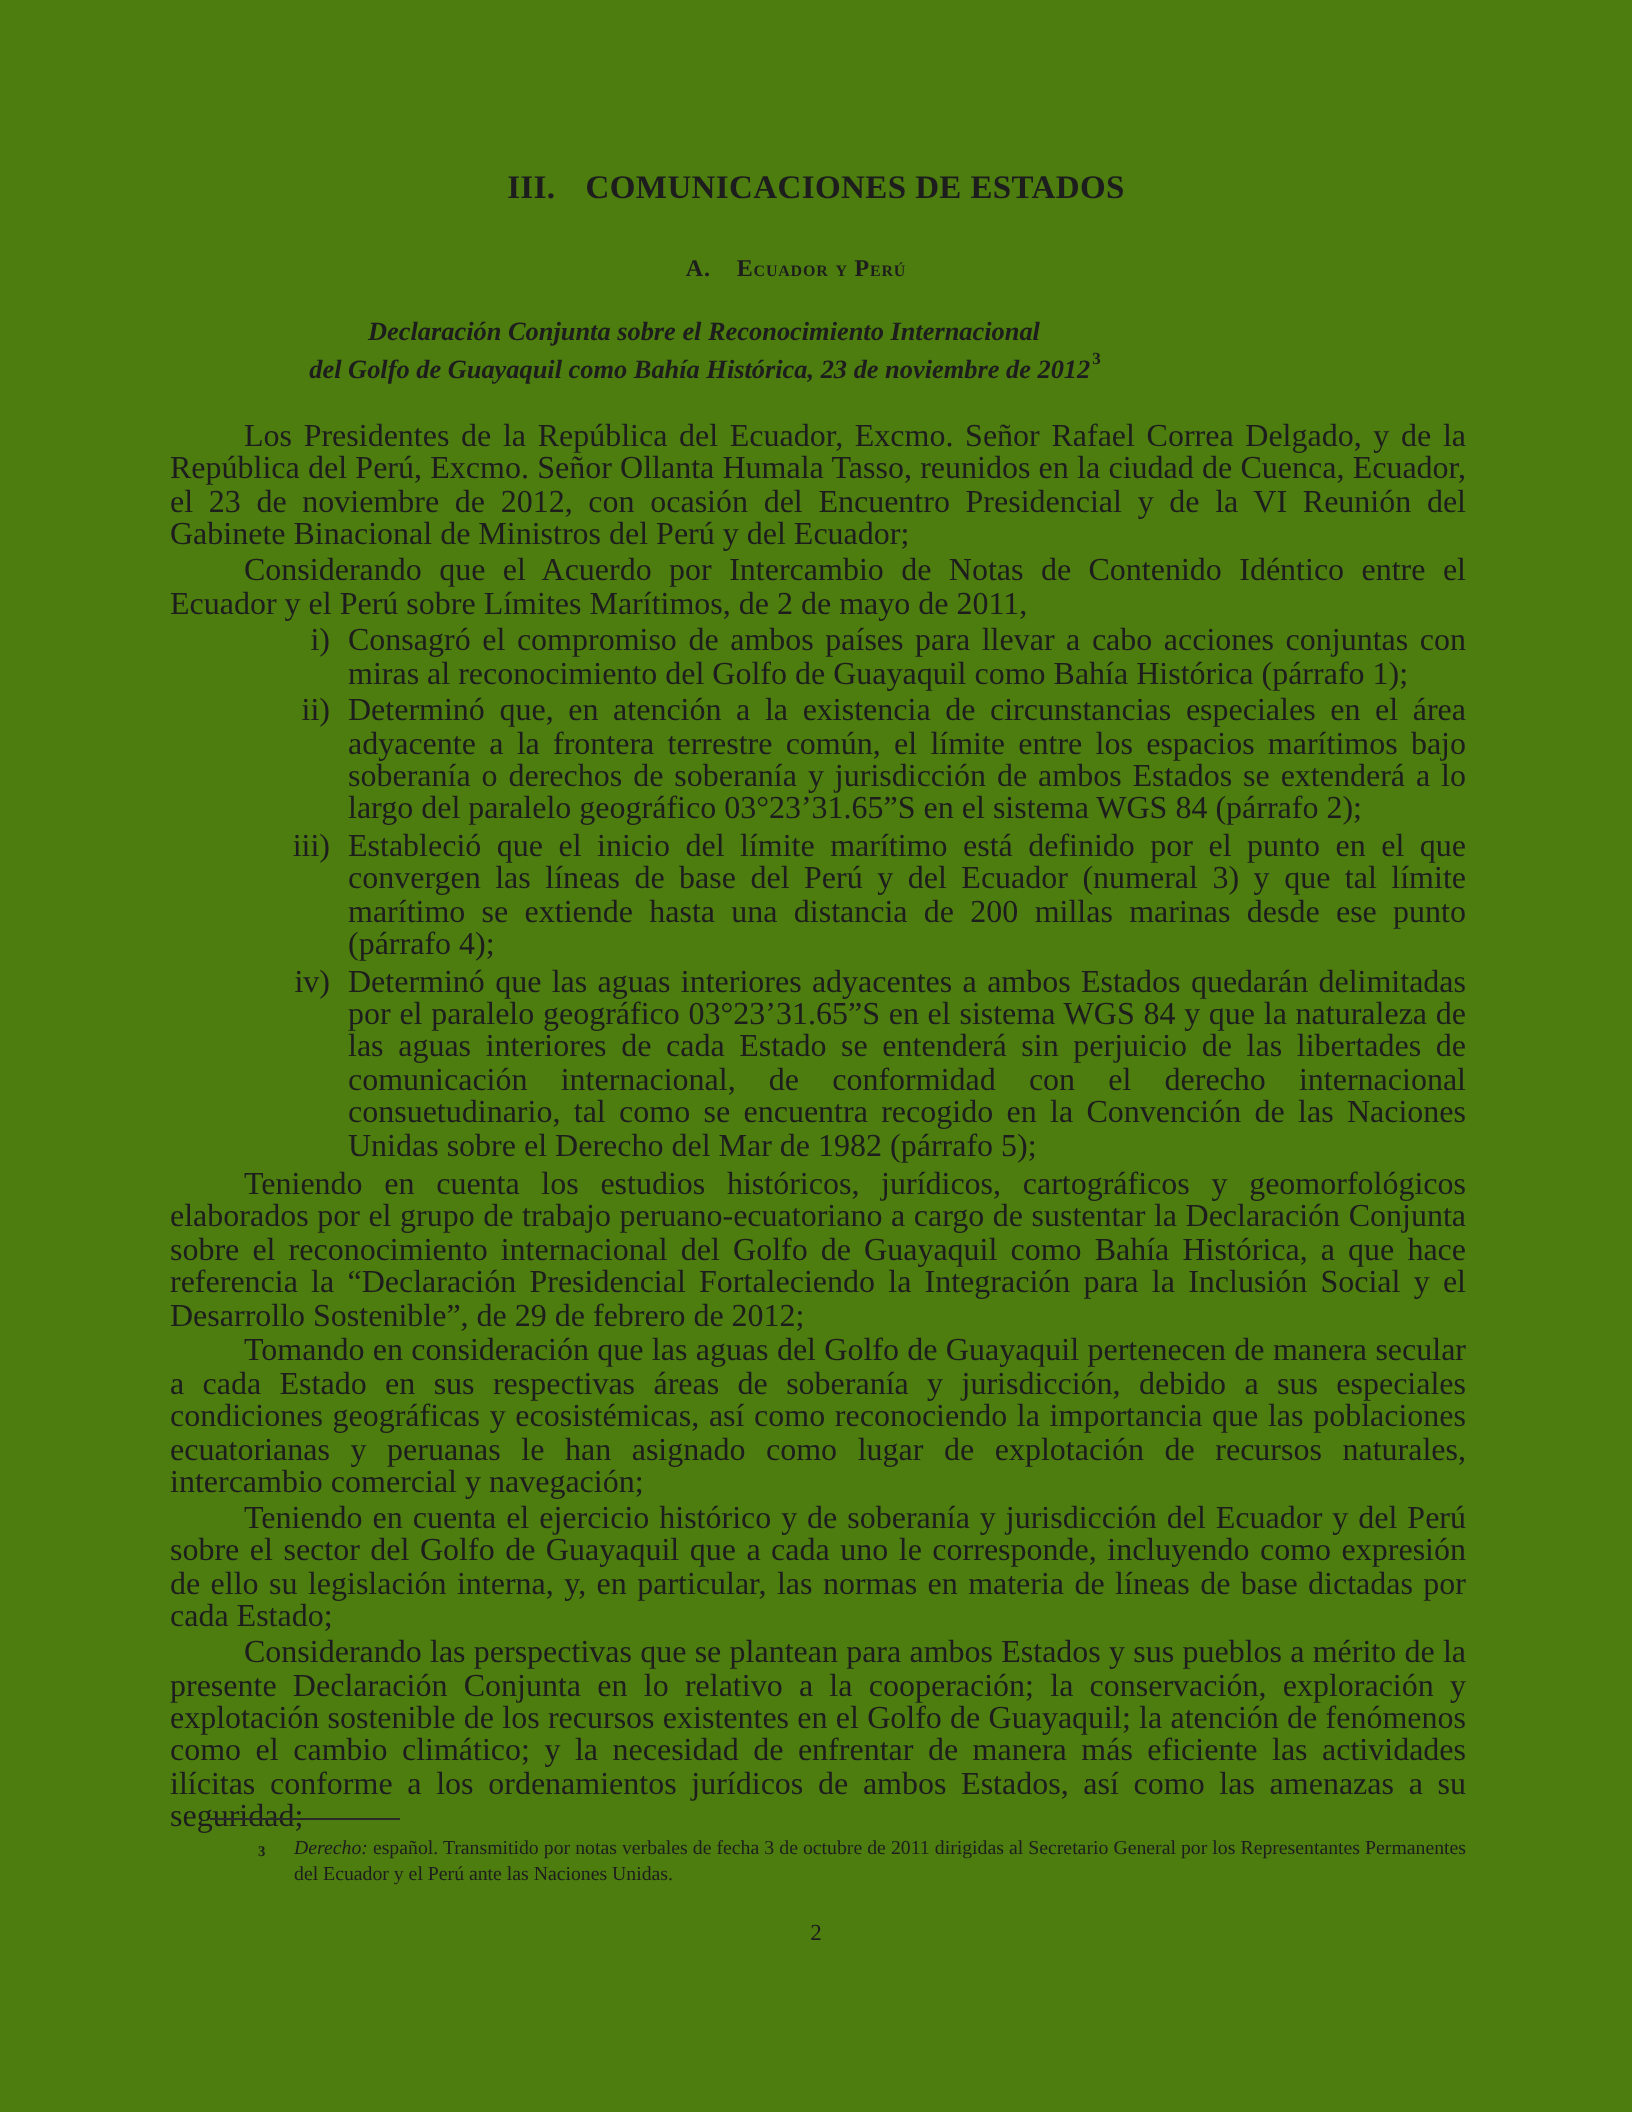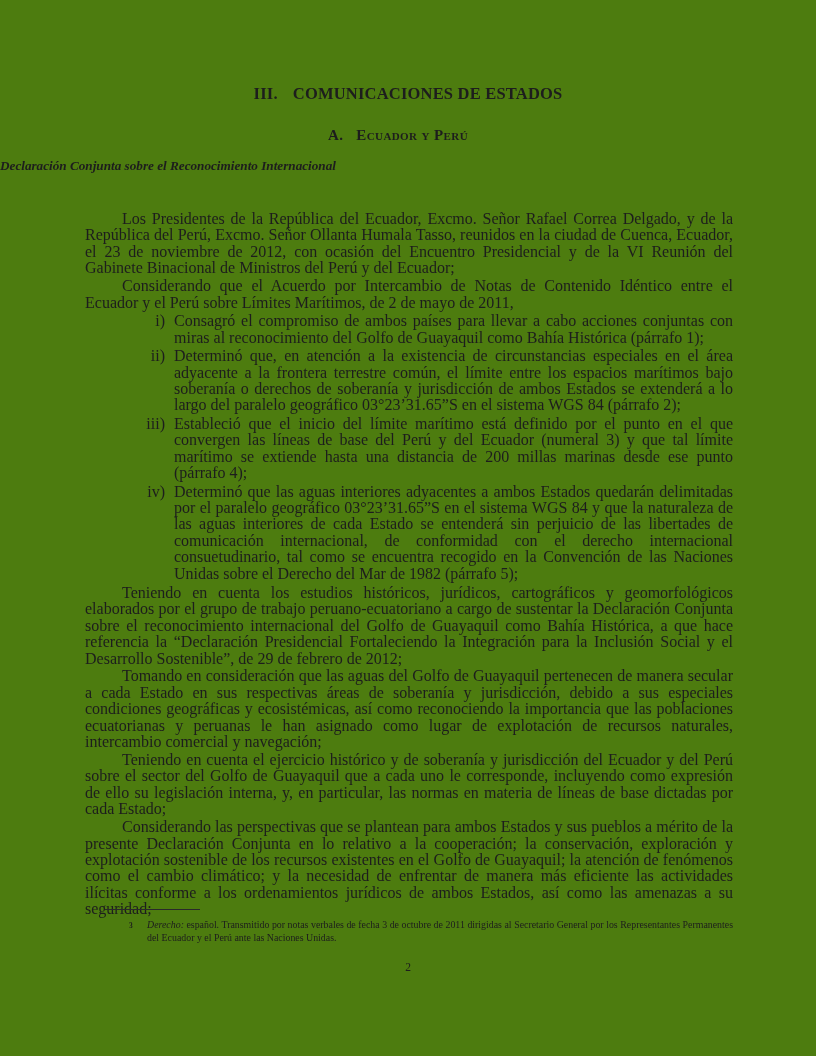--- a/index.html
+++ b/index.html
@@ -23,32 +23,32 @@
     font-weight: 700;
     letter-spacing: 0.2px;
   }
   .sec-head .sec-num { margin-right: 15px; }
   .sub-head {
     position: absolute;
     top: 127px;
     left: 0;
     width: 796px;
     text-align: center;
-    font-size: 15px;
+    font-size: 12px;
     font-weight: 700;
     font-variant: small-caps;
     letter-spacing: 0.4px;
   }
   .sub-head .sub-letter { margin-right: 13px; font-variant: normal; }
   .doc-title {
     position: absolute;
     top: 157px;
     left: 0;
     width: 704px;
-    text-align: left;
+    text-align: center;
     font-size: 13.2px;
     font-weight: 700;
     font-style: italic;
     line-height: 18.8px;
   }
   .doc-title sup {
     font-size: 8.5px;
     font-style: normal;
     line-height: 0;
     position: relative;
@@ -126,20 +126,21 @@
   <div class="sec-head">
     <span class="sec-num">III.</span><span>COMUNICACIONES DE ESTADOS</span>
   </div>
 
   <div class="sub-head">
     <span class="sub-letter">A.</span><span>Ecuador y Perú</span>
   </div>
 
   <div class="doc-title">
     <div>Declaración Conjunta sobre el Reconocimiento Internacional</div>
+    <div><span>del Golfo de Guayaquil como Bahía Histórica, 23 de noviembre de 2012</span><sup>3</sup></div>
   </div>
 
   <div class="body-text">
 
     <p class="para">Los Presidentes de la República del Ecuador, Excmo. Señor Rafael Correa Delgado, y de la República del Perú, Excmo. Señor Ollanta Humala Tasso, reunidos en la ciudad de Cuenca, Ecuador, el 23 de noviembre de 2012, con ocasión del Encuentro Presidencial y de la VI Reunión del Gabinete Binacional de Ministros del Perú y del Ecuador;</p>
     <p class="para">Considerando que el Acuerdo por Intercambio de Notas de Contenido Idéntico entre el Ecuador y el Perú sobre Límites Marítimos, de 2 de mayo de 2011,</p>
 
     <div class="roman-list">
       <div class="li">
         <span class="li-label">i)</span>

